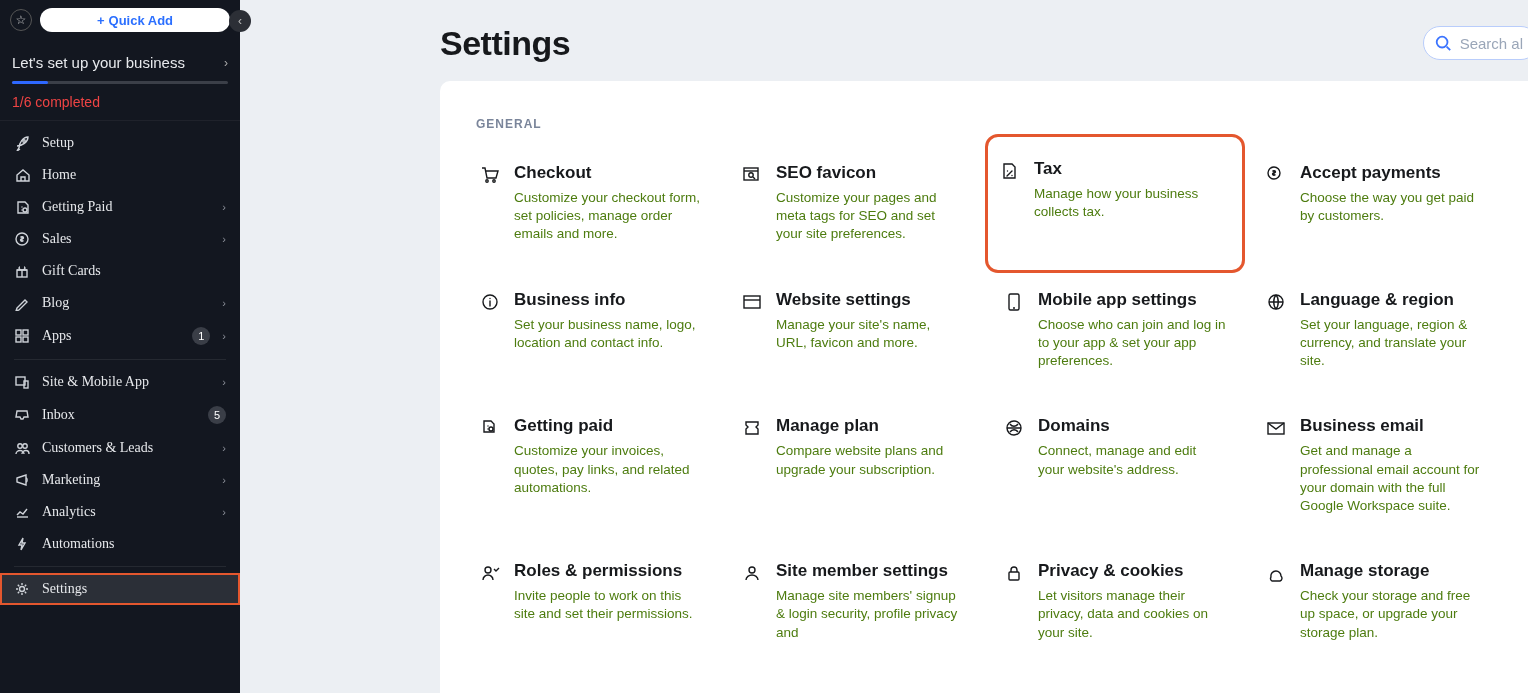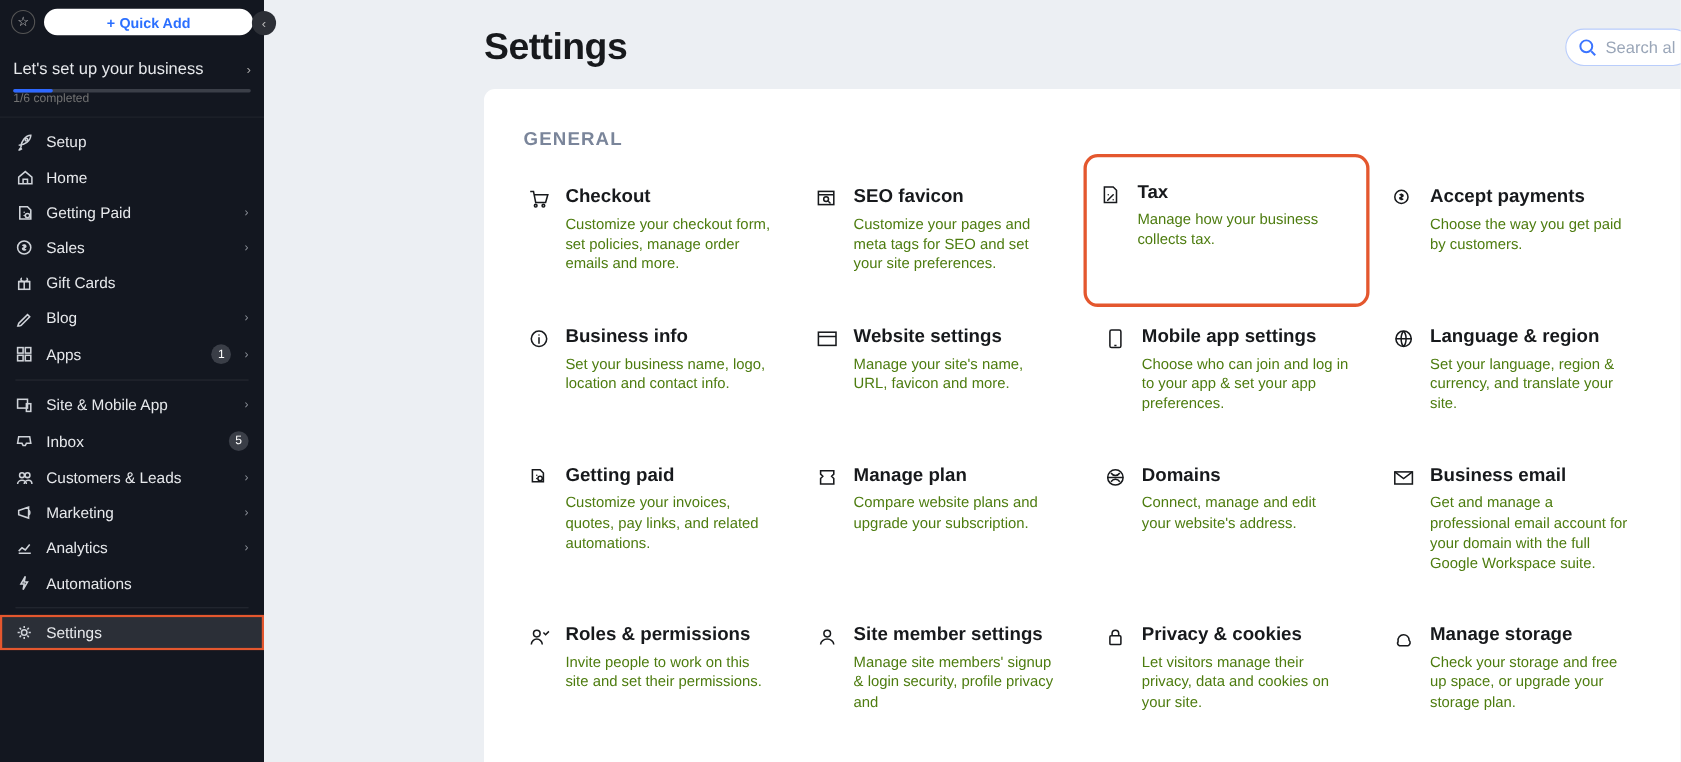--- a/index.html
+++ b/index.html
@@ -40,39 +40,39 @@
   }
   .setup-row .chev { color: #aaa; font-size: 12px; }
   .progress-track {
     margin-top: 10px; height: 3px; background: #3b3f48; border-radius: 2px; position: relative;
   }
   .progress-fill {
     position: absolute; left: 0; top: 0; height: 3px; background: #2e68ff; border-radius: 2px;
     width: 16.6%;
   }
   .progress-label {
-    font-size: 11px; color: #737373;
+    margin-top: 10px; font-size: 14px; color: #ef4444;
   }
 
   .nav { padding: 6px 0; }
   .nav-divider { height: 1px; background: rgba(255,255,255,0.08); margin: 6px 14px; }
 
   .nav-item {
     display: flex; align-items: center; gap: 12px;
     padding: 8px 14px; font-size: 14px; color: #e7e9ec; cursor: pointer;
     position: relative;
   }
   .nav-item.active { background: #2b2f37; }
   .nav-item.highlight { outline: 2px solid #e4572e; outline-offset: -2px; }
   .nav-icon {
     width: 16px; height: 16px; display: inline-flex; align-items: center; justify-content: center;
     color: #cfd3d9;
   }
   .nav-icon svg { width: 16px; height: 16px; stroke: currentColor; fill: none; stroke-width: 1.4; }
-  .nav-label { flex: 1; }
+  .nav-label { flex: 1; font-family: Liberation Serif, serif; }
   .nav-chev { color: #8c9099; font-size: 11px; }
   .nav-badge {
     min-width: 18px; height: 18px; padding: 0 5px; border-radius: 9px;
     background: #3a3e47; color: #fff; font-size: 11px;
     display: inline-flex; align-items: center; justify-content: center;
   }
 
   
   .main { flex: 1; height: 693px; overflow: hidden; position: relative; }
   .page-header {
@@ -88,21 +88,21 @@
     display: flex; align-items: center; gap: 8px; color: #8a99b6;
   }
   .search-pill svg { width: 18px; height: 18px; stroke: #3b74ff; fill: none; stroke-width: 2; }
   .search-pill span { font-size: 15px; color: #9aa6b8; }
 
   .content-card {
     margin-left: 200px; background: #fff; border-top-left-radius: 10px;
     min-height: 620px; padding: 36px 36px 40px 36px;
   }
   .section-label {
-    font-size: 17px; font-weight: 700; letter-spacing: 1px; color: #7a859a;
+    font-size: 12px; font-weight: 700; letter-spacing: 1px; color: #7a859a;
     margin-bottom: 28px;
   }
   .card-grid {
     display: grid; grid-template-columns: repeat(4, 1fr);
     column-gap: 32px; row-gap: 38px; margin-top: 28px;
   }
   .setting-card { display: flex; gap: 14px; cursor: pointer; position: relative; padding: 4px; border-radius: 6px; }
   .setting-card.highlight {
     outline: 3px solid #e4572e; outline-offset: 4px; padding: 18px 8px 18px 8px;
     margin: -18px -8px;

